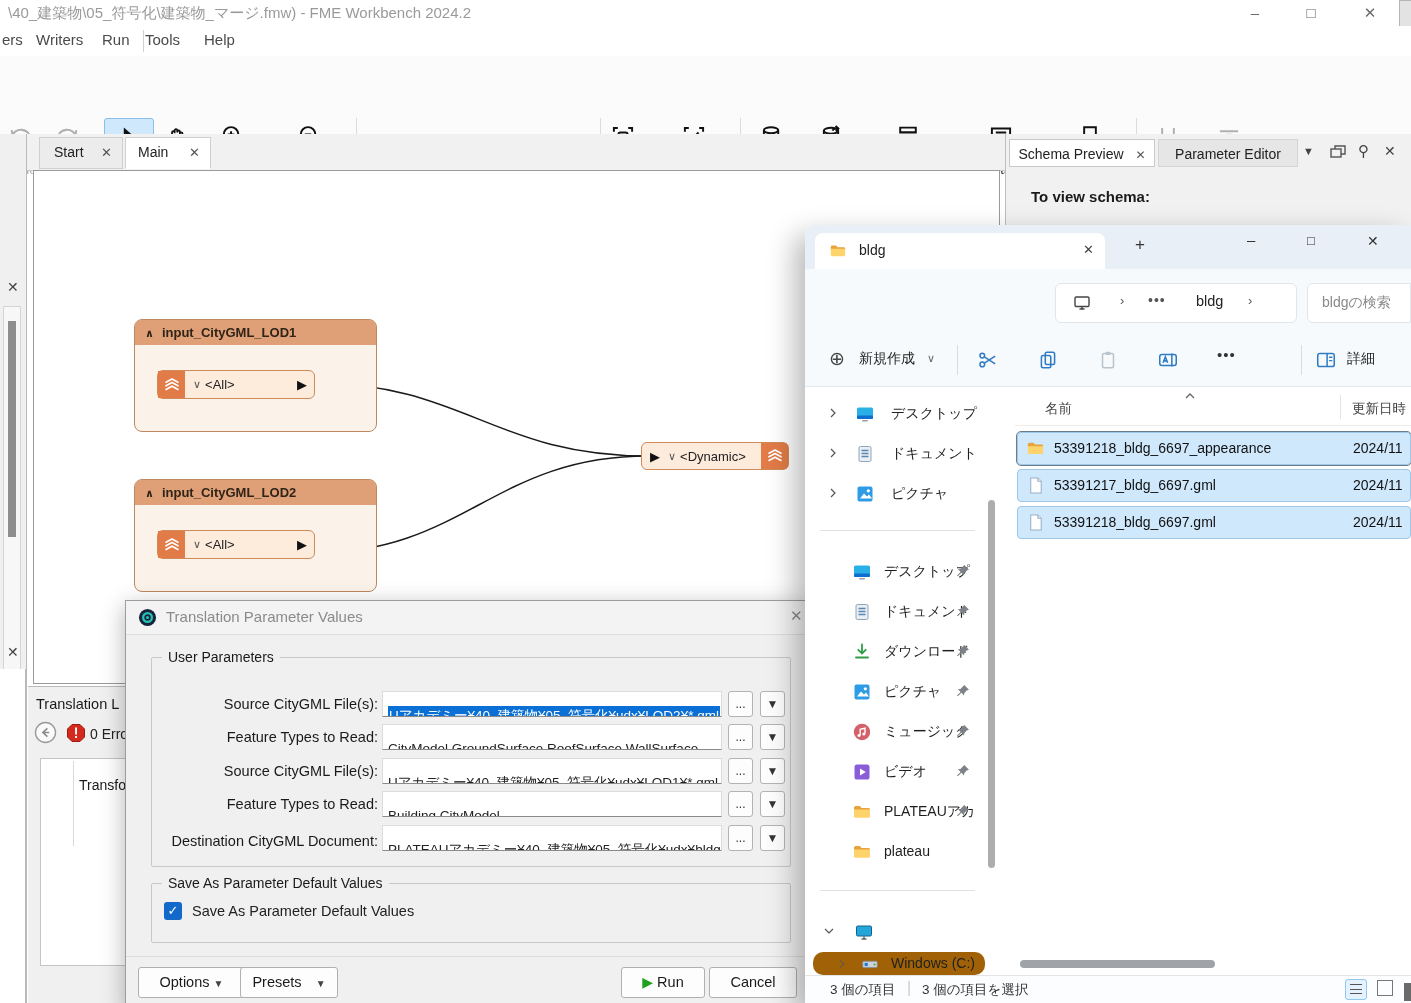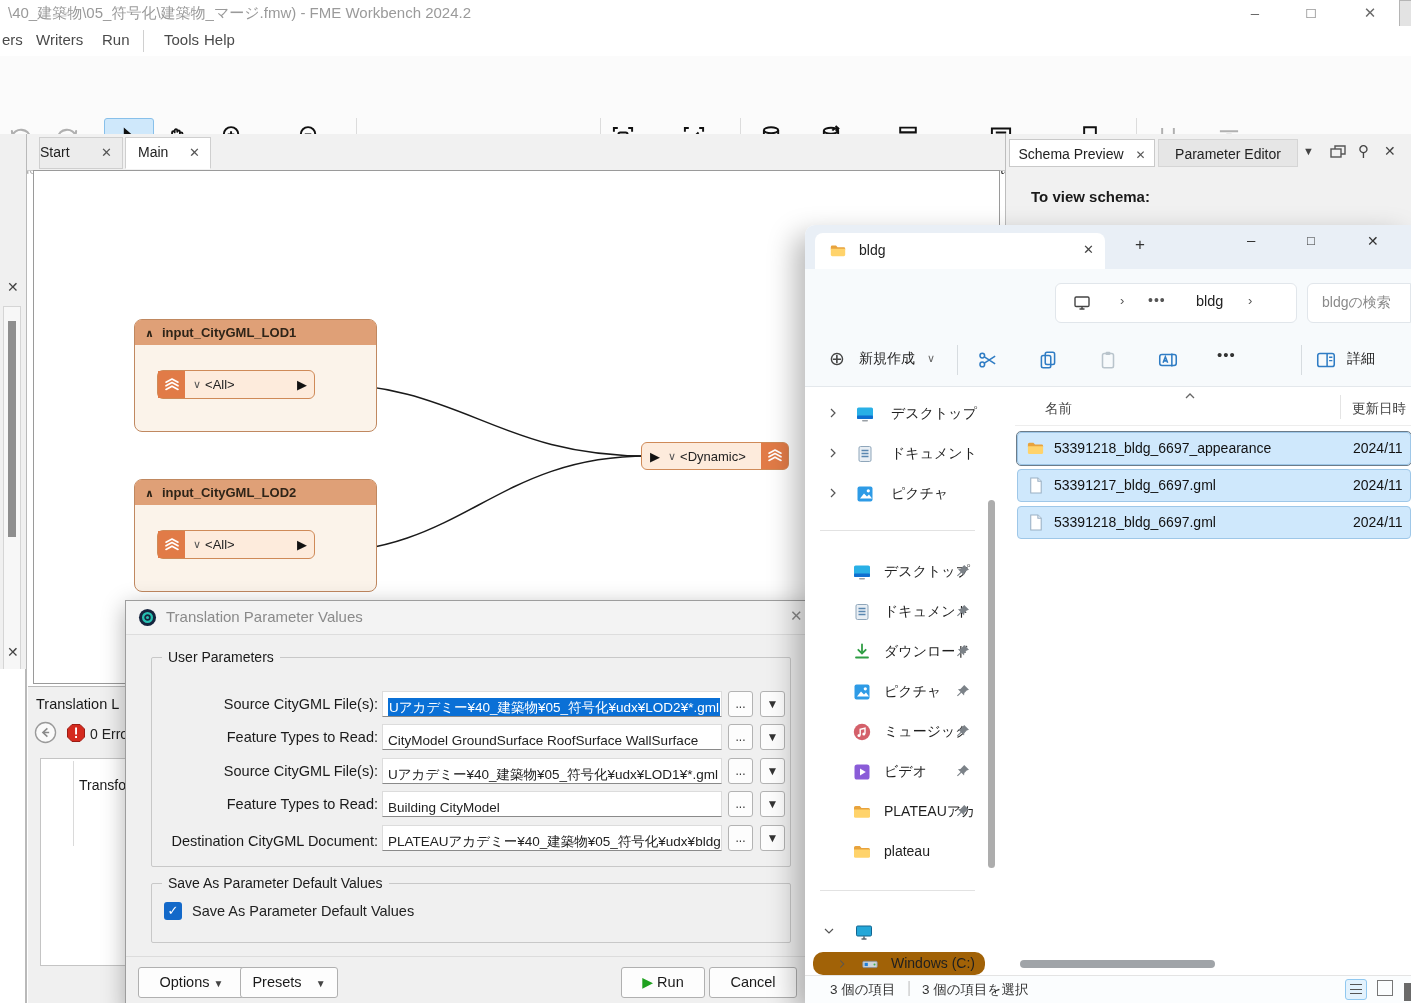--- a/index.html
+++ b/index.html
@@ -43,21 +43,21 @@
   .ptab{top:5px;height:28px;font-size:14px;color:#222;line-height:28px;text-align:center;box-sizing:border-box;}
   
   .logpanel{left:28px;top:686px;width:780px;height:317px;background:#f0f0f0;border-top:1px solid #b9b9b9;box-sizing:border-box;}
   
   .dialog{left:125px;top:600px;width:687px;height:410px;background:#f0f0f0;border:1px solid #9d9d9d;
           box-shadow:0 6px 22px rgba(0,0,0,.3);z-index:50;box-sizing:border-box;}
   .fieldset{position:absolute;border:1px solid #c8c8c8;border-radius:2px;}
   .legend{position:absolute;top:-9px;left:10px;background:#f0f0f0;padding:0 6px;font-size:14px;color:#1a1a1a;}
   .dlabel{position:absolute;width:250px;text-align:right;font-size:14.5px;color:#1a1a1a;}
   .dinput{position:absolute;width:340px;height:26px;background:#fff;border:1px solid #dcdcdc;border-bottom:1.6px solid #8a8a8a;
-          box-sizing:border-box;font-size:13.5px;line-height:23px;padding:4px 5px;white-space:nowrap;overflow:hidden;}
+          box-sizing:border-box;font-size:13.5px;line-height:23px;padding:12px 5px;white-space:nowrap;overflow:hidden;}
   .dsmall{position:absolute;width:25px;height:26px;background:#fdfdfd;border:1px solid #b3b3b3;border-radius:3px;
           box-sizing:border-box;text-align:center;font-size:12px;line-height:24px;color:#333;}
   .dbtn{position:absolute;height:31px;background:#fdfdfd;border:1px solid #b0b0b0;border-radius:3px;
         box-sizing:border-box;font-size:14.5px;color:#1a1a1a;text-align:center;line-height:29px;}
   
   .explorer{left:805px;top:225px;width:606px;height:778px;background:#fff;border-radius:10px 0 0 0;
             box-shadow:-10px 10px 28px rgba(0,0,0,.28);z-index:60;overflow:hidden;}
   .ex-tabs{position:absolute;left:0;top:0;width:606px;height:44px;background:#e9eff6;}
   .ex-tab{position:absolute;left:10px;top:8px;width:290px;height:36px;background:#fff;border-radius:8px 8px 0 0;}
   .ex-nav{position:absolute;left:0;top:44px;width:606px;height:65px;background:#f7fafc;}
@@ -301,21 +301,21 @@
   <div class="abs winbtn" style="left:1296px;">□</div>
   <div class="abs winbtn" style="left:1355px;">✕</div>
   <div class="abs" style="left:1399px;top:0;width:12px;height:40px;background:#e3e3e3;border:1px solid #b5b5b5;"></div>
 </div>
 
 <div class="abs menubar">
   <span class="abs menuitem" style="left:2px;">ers</span>
   <span class="abs menuitem" style="left:36px;">Writers</span>
   <span class="abs menuitem" style="left:102px;">Run</span>
   <span class="abs" style="left:143px;top:4px;width:1px;height:22px;background:#d0d0d0;"></span>
-  <span class="abs menuitem" style="left:164px;">Tools</span>
+  <span class="abs menuitem" style="left:145px;">Tools</span>
   <span class="abs menuitem" style="left:204px;">Help</span>
 </div>
 
 <div class="abs toolbar">
   <div class="abs tbtn gray" style="left:0;width:42px;">
     <svg class="ic" width="26" height="26">
         <use href="#s-undo"></use>
       </svg>
     <span class="lab">Undo</span>
     </div>
@@ -430,21 +430,21 @@
     <div class="abs" style="left:4px;top:14px;width:8px;height:216px;background:#8e8e8e;"></div>
   </div>
   <div class="abs" style="left:0;top:598px;width:26px;height:1px;background:#b9b9b9;"></div>
   <div class="abs" style="left:7px;top:510px;font-size:14px;color:#444;">✕</div>
   <div class="abs" style="left:0;top:535px;width:26px;height:440px;background:#fff;border-right:1px solid #b9b9b9;box-sizing:border-box;"></div>
 
 </div>
 
 <div class="abs tabbar">
   <div class="abs doctab" style="left:12px;width:84px;background:#ececec;">
-    <span style="position:absolute;left:0;top:6px;">Start</span>
+    <span style="position:absolute;left:14px;top:6px;">Start</span>
     <span class="x">✕</span>
   </div>
   <div class="abs doctab" style="left:98px;width:86px;background:#fff;border-bottom:1px solid #fff;">
     <span style="position:absolute;left:12px;top:6px;">Main</span>
     <span class="x">✕</span>
   </div>
 </div>
 
 <div class="abs canvas">
   <svg class="abs" style="left:0;top:0;" width="965" height="512">

